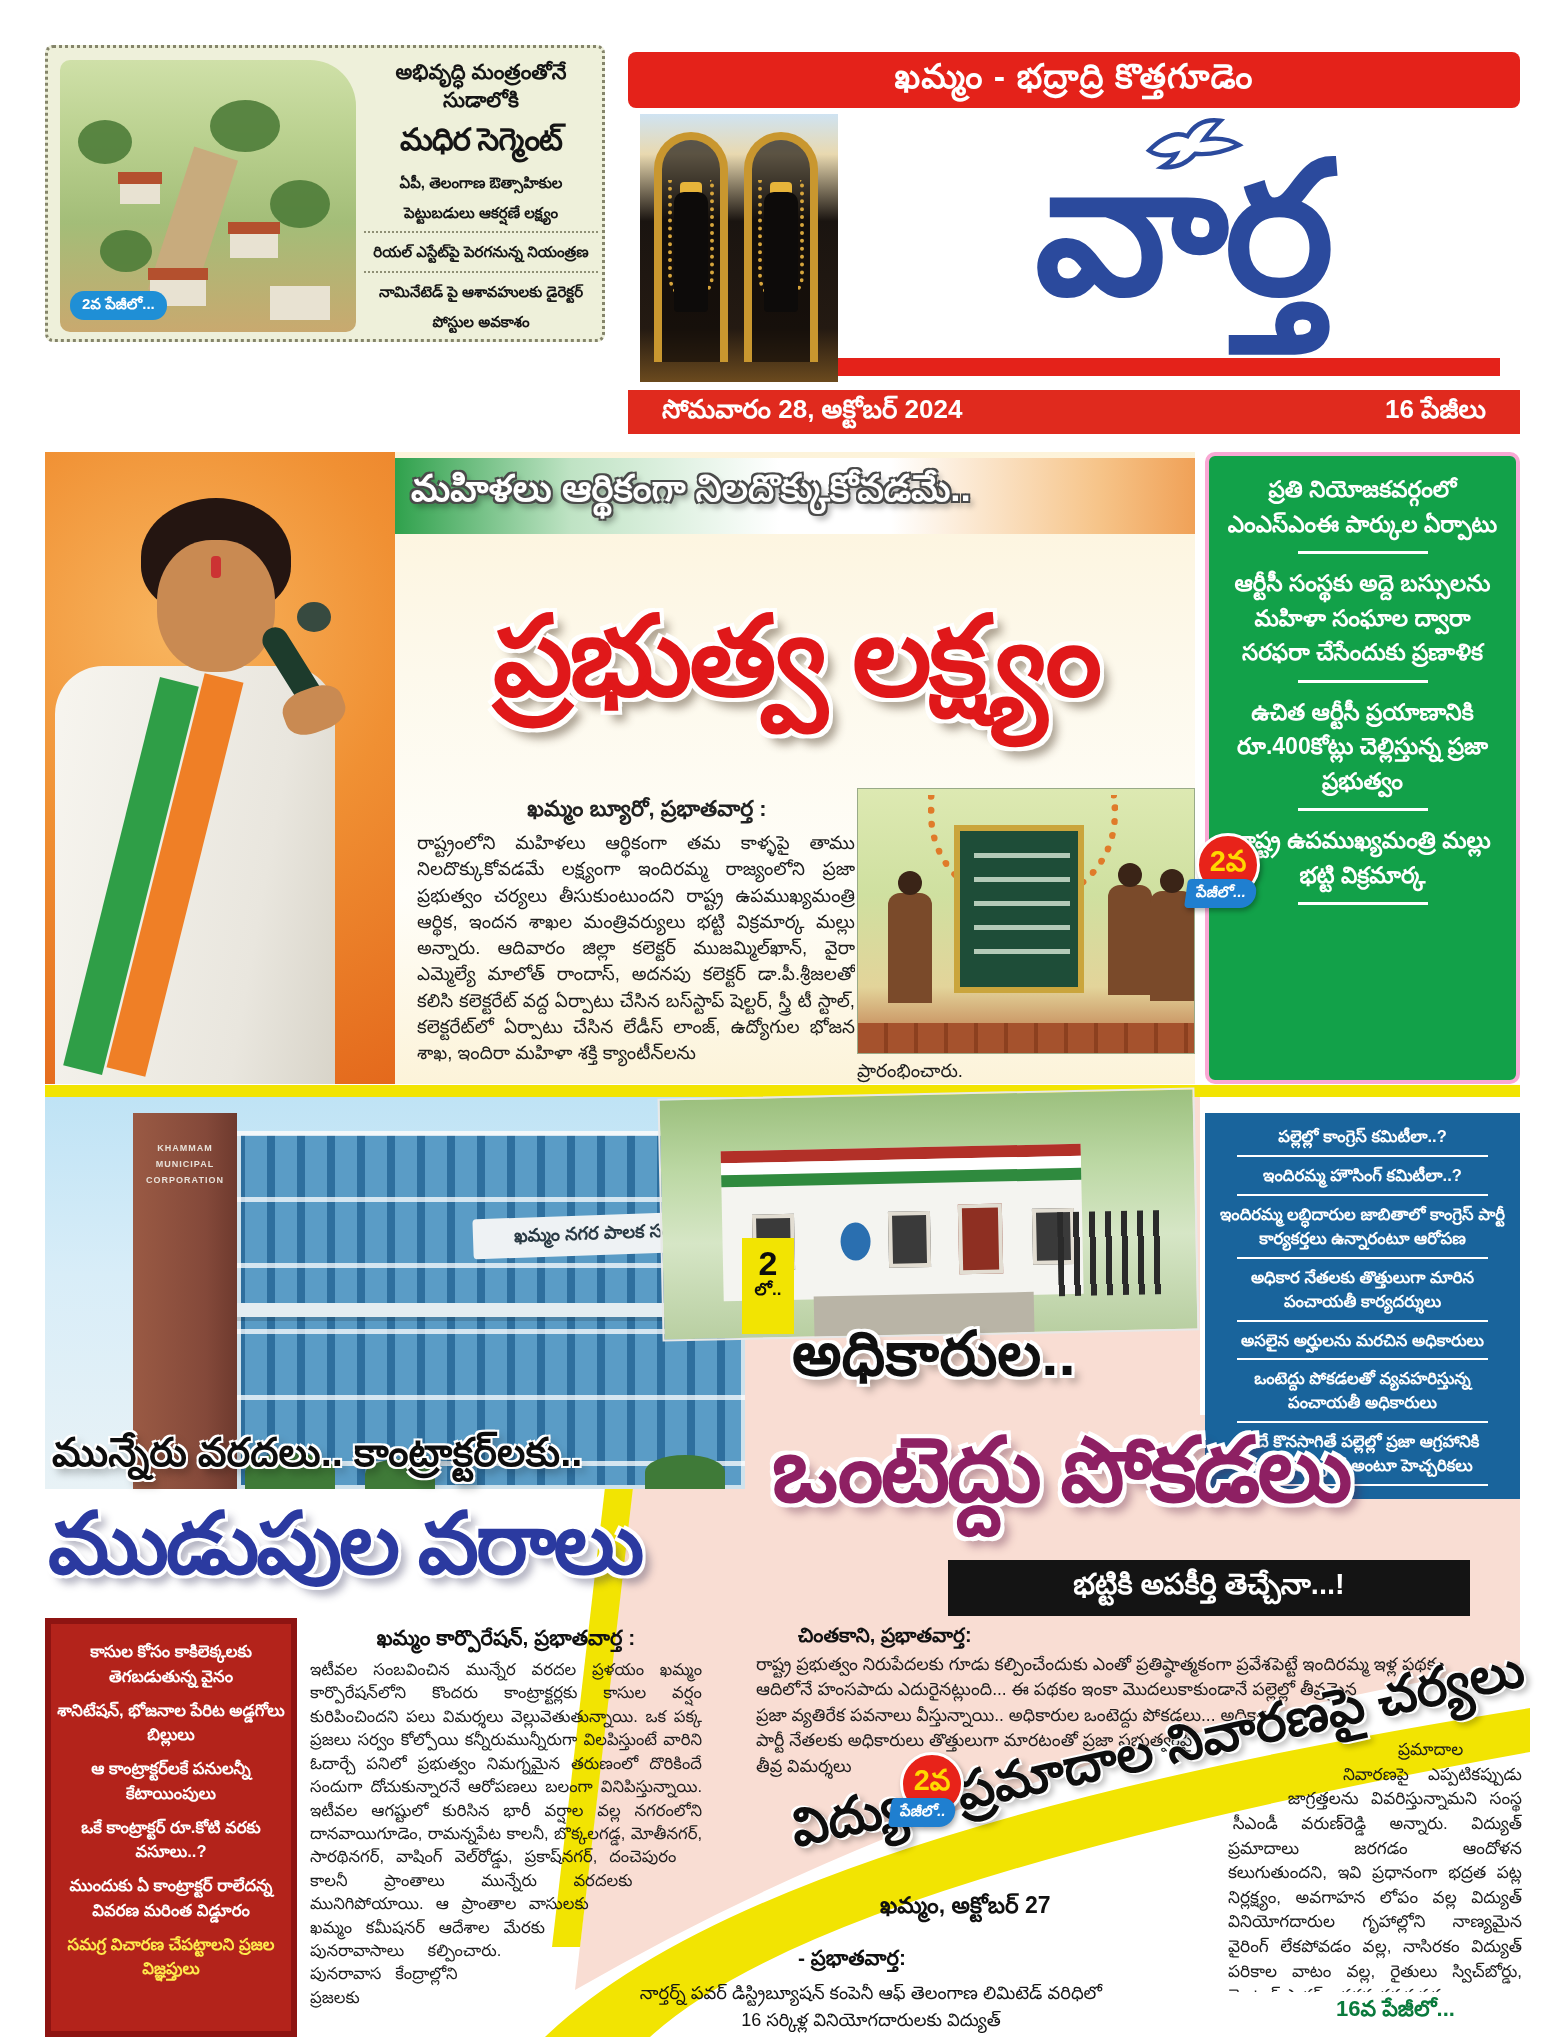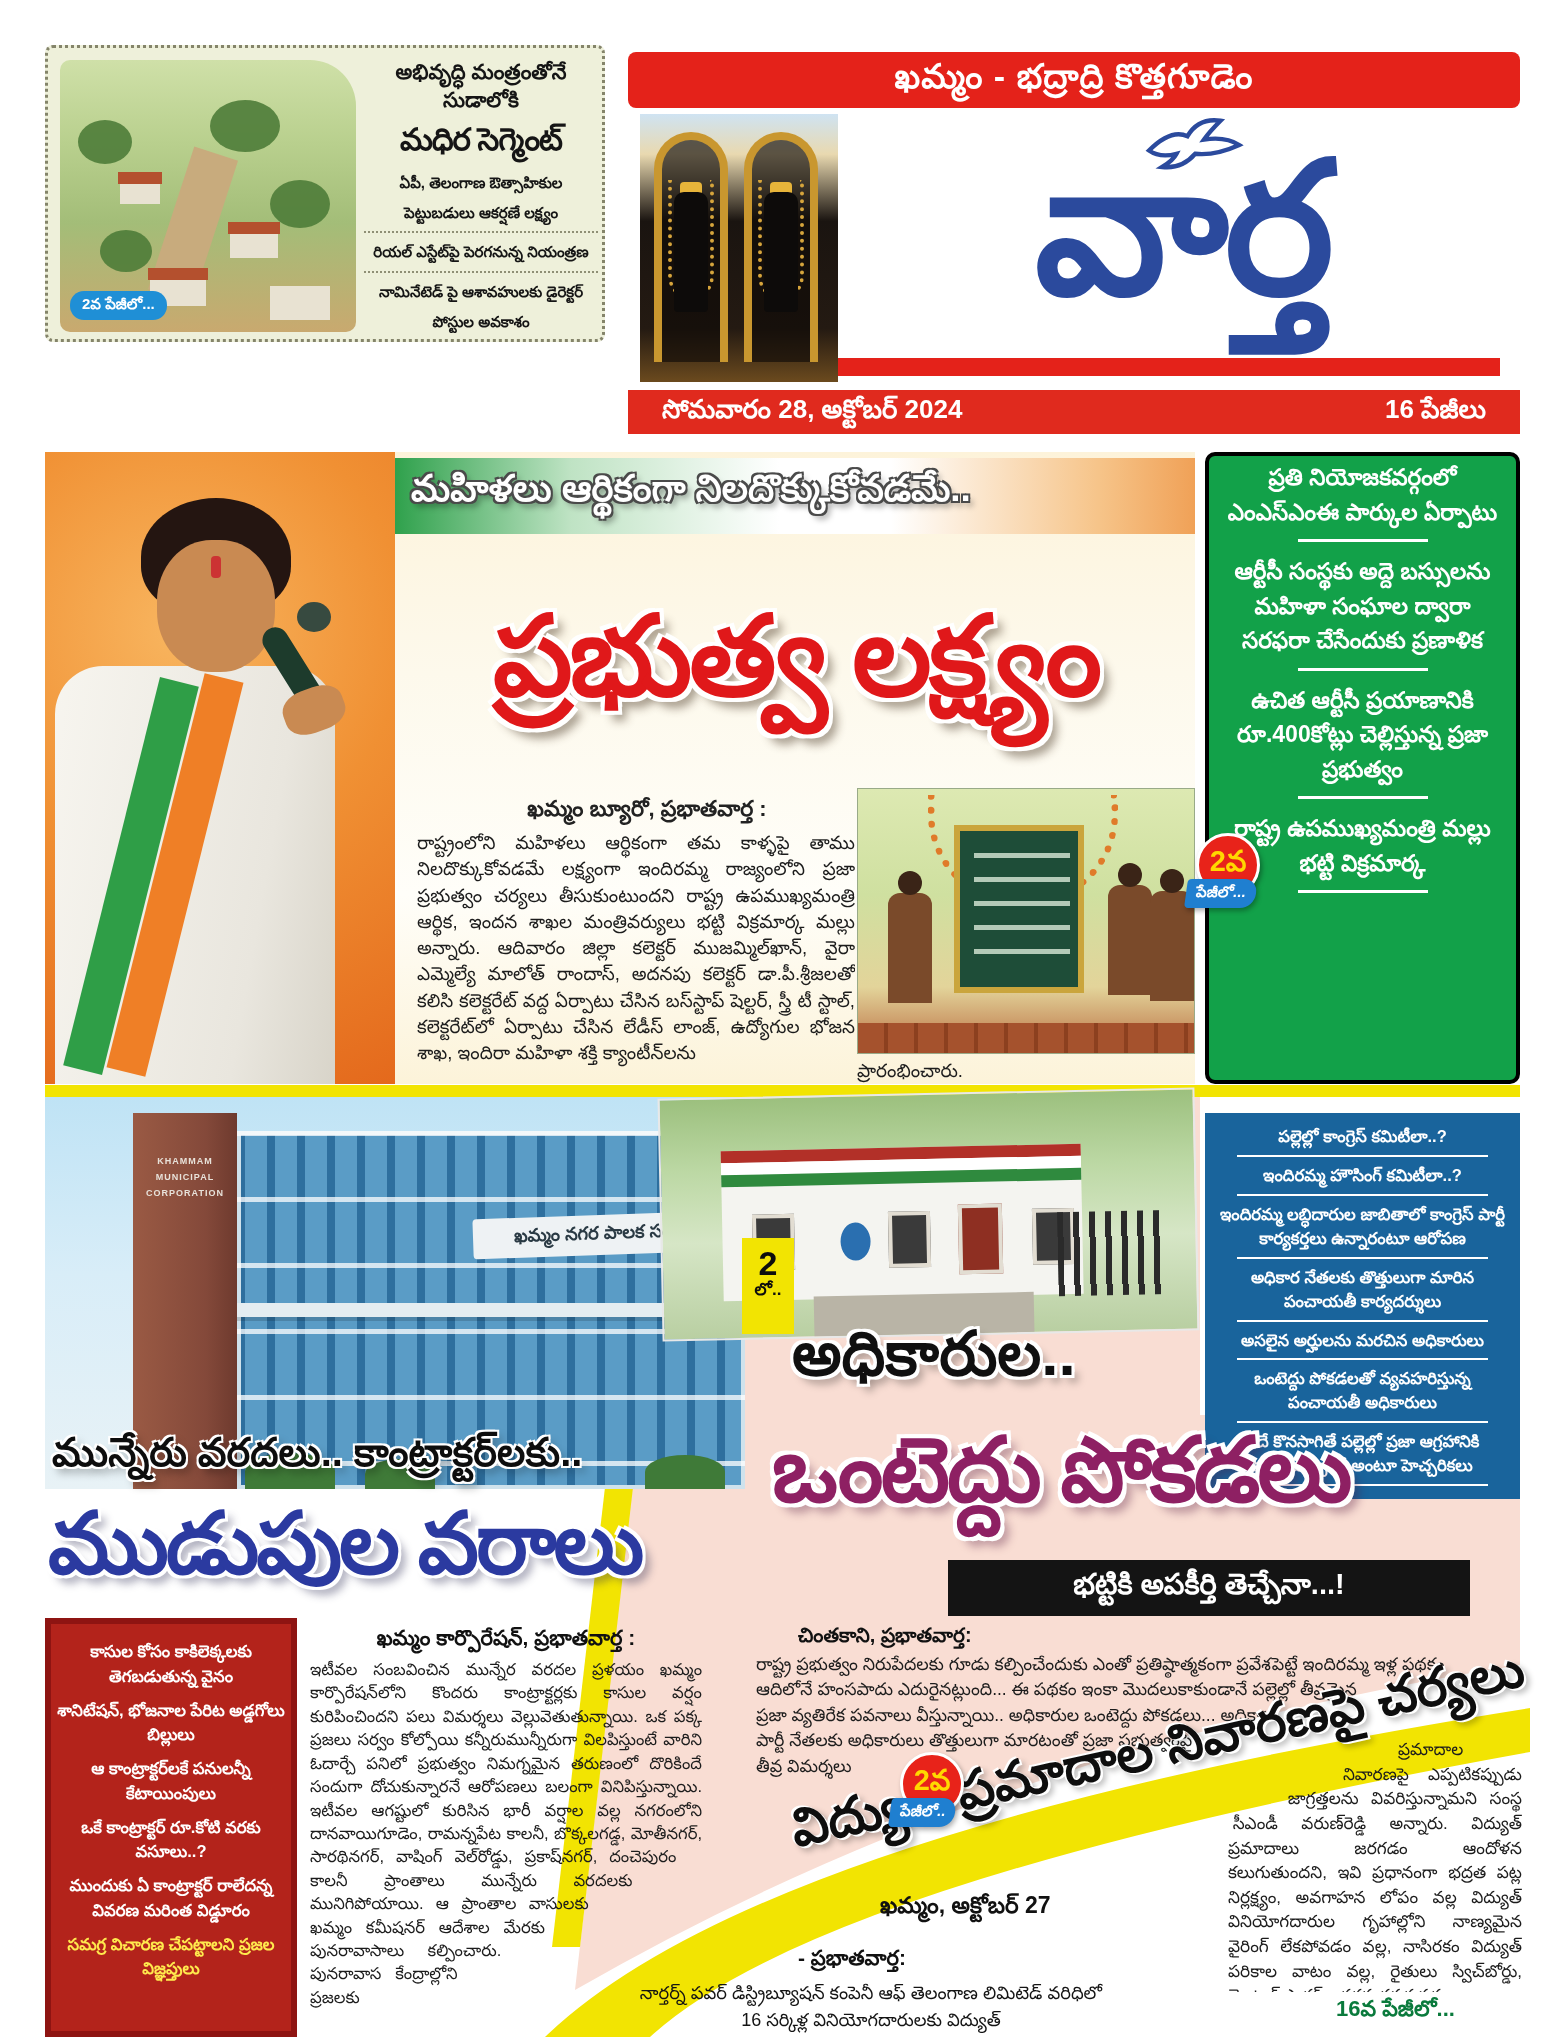--- a/index.html
+++ b/index.html
@@ -76,42 +76,42 @@
   .pl-line { position:absolute; left:14px; width:96px; height:5px; background:#cfe0cf; opacity:.85; }
   .pl-garland { position:absolute; left:70px; top:6px; width:190px; height:110px; border:7px dotted #e07b2a; border-top:none; border-radius:0 0 90px 90px; }
   .pl-person { position:absolute; width:44px; height:110px; border-radius:12px 12px 0 0; background:#7a4a2a; }
   .pl-person::before { content:""; position:absolute; left:10px; top:-22px; width:24px; height:24px; border-radius:50%; background:#3a2417; }
   .pl-brick { position:absolute; left:0; right:0; bottom:0; height:30px;
           background:repeating-linear-gradient(90deg,#a5522d 0 26px,#8c401f 26px 30px); }
   .lead-tail { position:absolute; left:812px; top:608px; font-size:18.5px; color:#1c1c1c; }
 
   
   .green-panel { position:absolute; left:1205px; top:452px; width:315px; height:632px; background:#12a149;
-          border:4px solid #000000; border-radius:10px; padding:4px 14px 10px; }
+          border:4px solid #f9a8d4; border-radius:10px; padding:16px 14px 10px; }
   .green-panel li { list-style:none; color:#fff; font-size:23px; font-weight:800; line-height:1.5; text-align:center; }
   .green-panel li::after { content:""; display:block; width:130px; height:3px; background:#fff; margin:10px auto 12px; }
 
   
   .badge2 { position:absolute; width:92px; height:92px; z-index:9; }
   .badge2 .circ { position:absolute; left:10px; top:0; width:64px; height:64px; border-radius:50%; background:#e8231a;
           border:3px solid #fff; color:#ffd800; font-size:29px; font-weight:900; display:flex; align-items:center; justify-content:center;
           box-shadow:2px 3px 5px rgba(0,0,0,.35); }
   .badge2 .rib { position:absolute; left:0; top:46px; background:#1f7fd0; color:#fff; font-size:15px; font-weight:800;
           padding:4px 10px; border-radius:4px 14px 14px 4px; transform:skewX(-8deg); box-shadow:2px 3px 5px rgba(0,0,0,.3); }
 
   
   .yellow-divider { position:absolute; left:45px; top:1085px; width:1475px; height:12px; background:#f2e402; }
   .midbg { position:absolute; left:0; top:1085px; width:1565px; height:952px; }
 
   
   .muni-photo { position:absolute; left:45px; top:1097px; width:700px; height:392px; overflow:hidden;
           background:linear-gradient(180deg,#bfe3f5 0%,#d8edf8 45%,#e8f2f6 100%); }
   .mp-tower { position:absolute; left:88px; top:16px; width:104px; height:376px;
           background:linear-gradient(90deg,#9a5a44 0%,#84493a 70%,#6e3a2e 100%); color:#e8e2da;
-          font-size:9px; font-weight:700; letter-spacing:1px; text-align:center; padding-top:40px; line-height:1.8; }
+          font-size:9px; font-weight:700; letter-spacing:1px; text-align:center; padding-top:27px; line-height:1.8; }
   .mp-glass { position:absolute; left:192px; top:34px; right:0; height:358px;
           background:repeating-linear-gradient(90deg,#2e6f9e 0 8px,#5a9cc6 8px 30px);
           box-shadow:inset 0 0 0 4px #cfe2ec; }
   .mp-floors { position:absolute; left:192px; top:34px; right:0; height:358px;
           background:repeating-linear-gradient(180deg,rgba(255,255,255,.75) 0 5px,rgba(255,255,255,0) 5px 66px); }
   .mp-canopy { position:absolute; left:192px; top:206px; right:40px; height:14px; background:#e4edf1; box-shadow:0 4px 0 rgba(0,0,0,.15); }
   .mp-sign { position:absolute; left:428px; top:118px; width:252px; height:40px; background:#eef2f4; border-radius:4px;
           transform:rotate(-2deg); color:#2a3a44; font-size:18px; font-weight:800; display:flex; align-items:center; justify-content:center; }
   .mp-bush { position:absolute; bottom:0; border-radius:50% 50% 0 0; background:#3f7a38; }
   .muni-strip-badge { position:absolute; left:742px; top:1238px; width:52px; height:96px; background:#f2e402; z-index:5;

